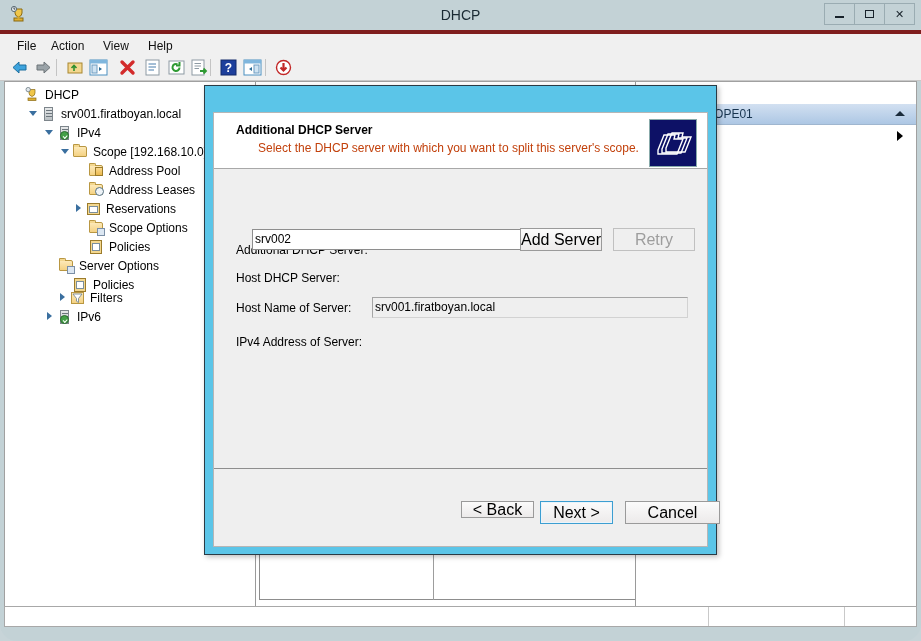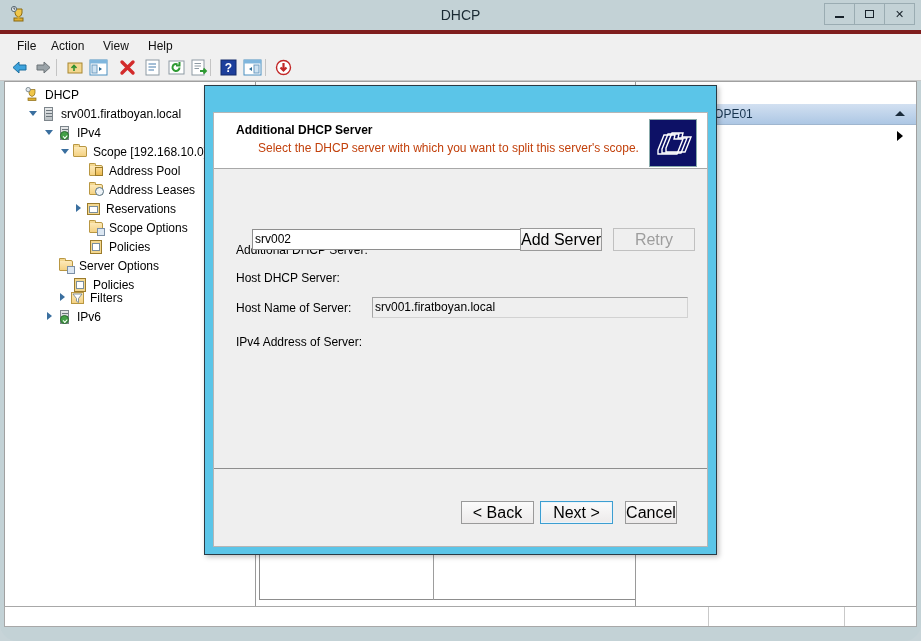--- a/index.html
+++ b/index.html
@@ -687,20 +687,20 @@
 
         <div class="fld-label" style="left:22px; top:158px;">Host DHCP Server:</div>
 
         <div class="fld-label" style="left:22px; top:188px;">Host Name of Server:</div>
         <div class="txtbox readonly" style="left:158px; top:184px; width:316px; height:21px;">srv001.firatboyan.local</div>
 
         <div class="fld-label" style="left:22px; top:222px;">IPv4 Address of Server:</div>
 
         <div class="dlg-sep"></div>
 
-        <div class="btn" style="left:247px; top:388px; width:73px; height:23px;">&lt; Back</div>
+        <div class="btn" style="left:247px; top:388px; width:73px; height:17px;">&lt; Back</div>
         <div class="btn default" style="left:326px; top:388px; width:73px; height:23px;">Next &gt;</div>
-        <div class="btn" style="left:411px; top:388px; width:52px; height:23px;">Cancel</div>
+        <div class="btn" style="left:411px; top:388px; width:95px; height:23px;">Cancel</div>
       </div>
     </div>
 
   </div>
 </div>
 
 </body></html>

